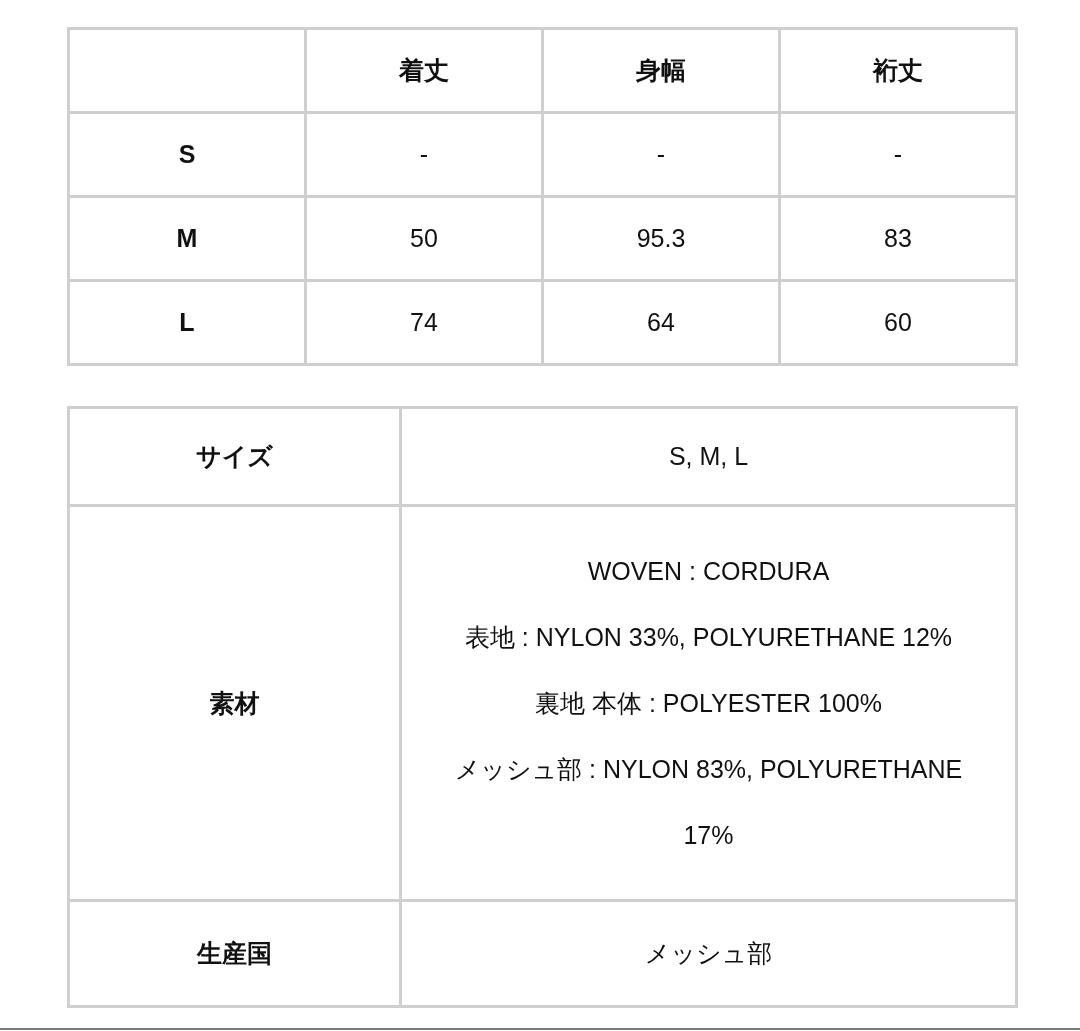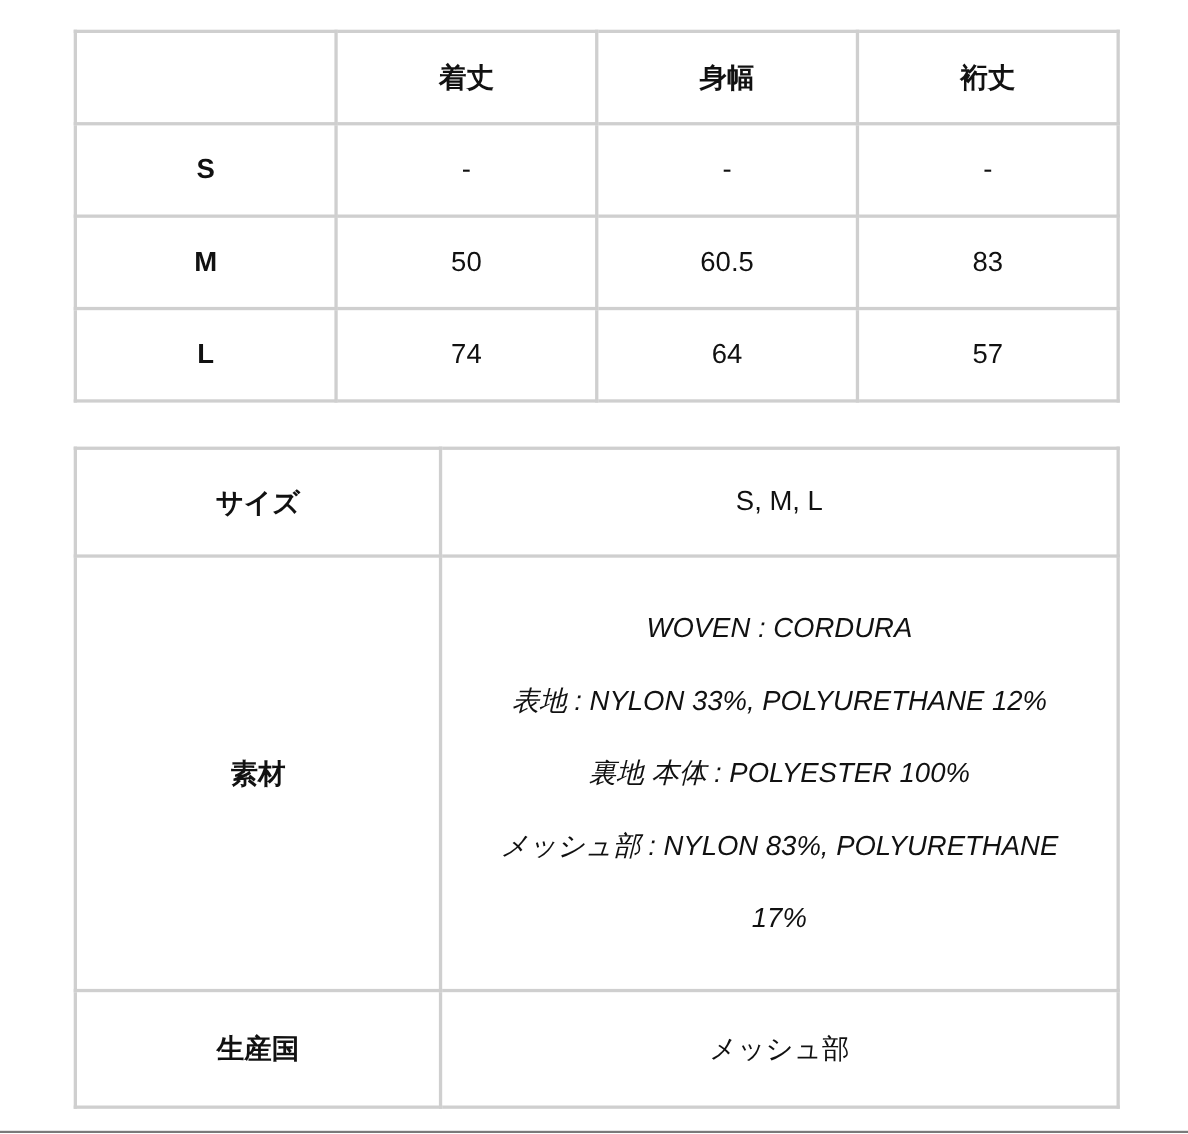--- a/index.html
+++ b/index.html
@@ -44,21 +44,20 @@
     #spec-table col.value { width: 616px; }
     #spec-table tr.r-code { height: 85px; }
     #spec-table tr.r-size { height: 86px; }
     #spec-table tr.r-material { height: 349px; }
     #spec-table tr.r-country { height: 93px; }
 
     .material-line {
       display: block;
       line-height: 66px;
       white-space: nowrap;
-      font-style: italic;
     }
 
     .bottom-rule {
       position: absolute;
       left: 0;
       top: 1028px;
       width: 1080px;
       height: 2px;
       background: #7a7a7a;
     }
@@ -82,28 +81,28 @@
   </tr>
   <tr>
     <th>S</th>
     <td>-</td>
     <td>-</td>
     <td>-</td>
   </tr>
   <tr>
     <th>M</th>
     <td>50</td>
-    <td>60.5</td>
+    <td>95.3</td>
     <td>83</td>
   </tr>
   <tr>
     <th>L</th>
     <td>74</td>
     <td>64</td>
-    <td>57</td>
+    <td>60</td>
   </tr>
 </tbody>
   </table>
 
 <table id="spec-table">
   <colgroup>
     <col class="label">
       <col class="value">
   </colgroup>
   <tbody>

